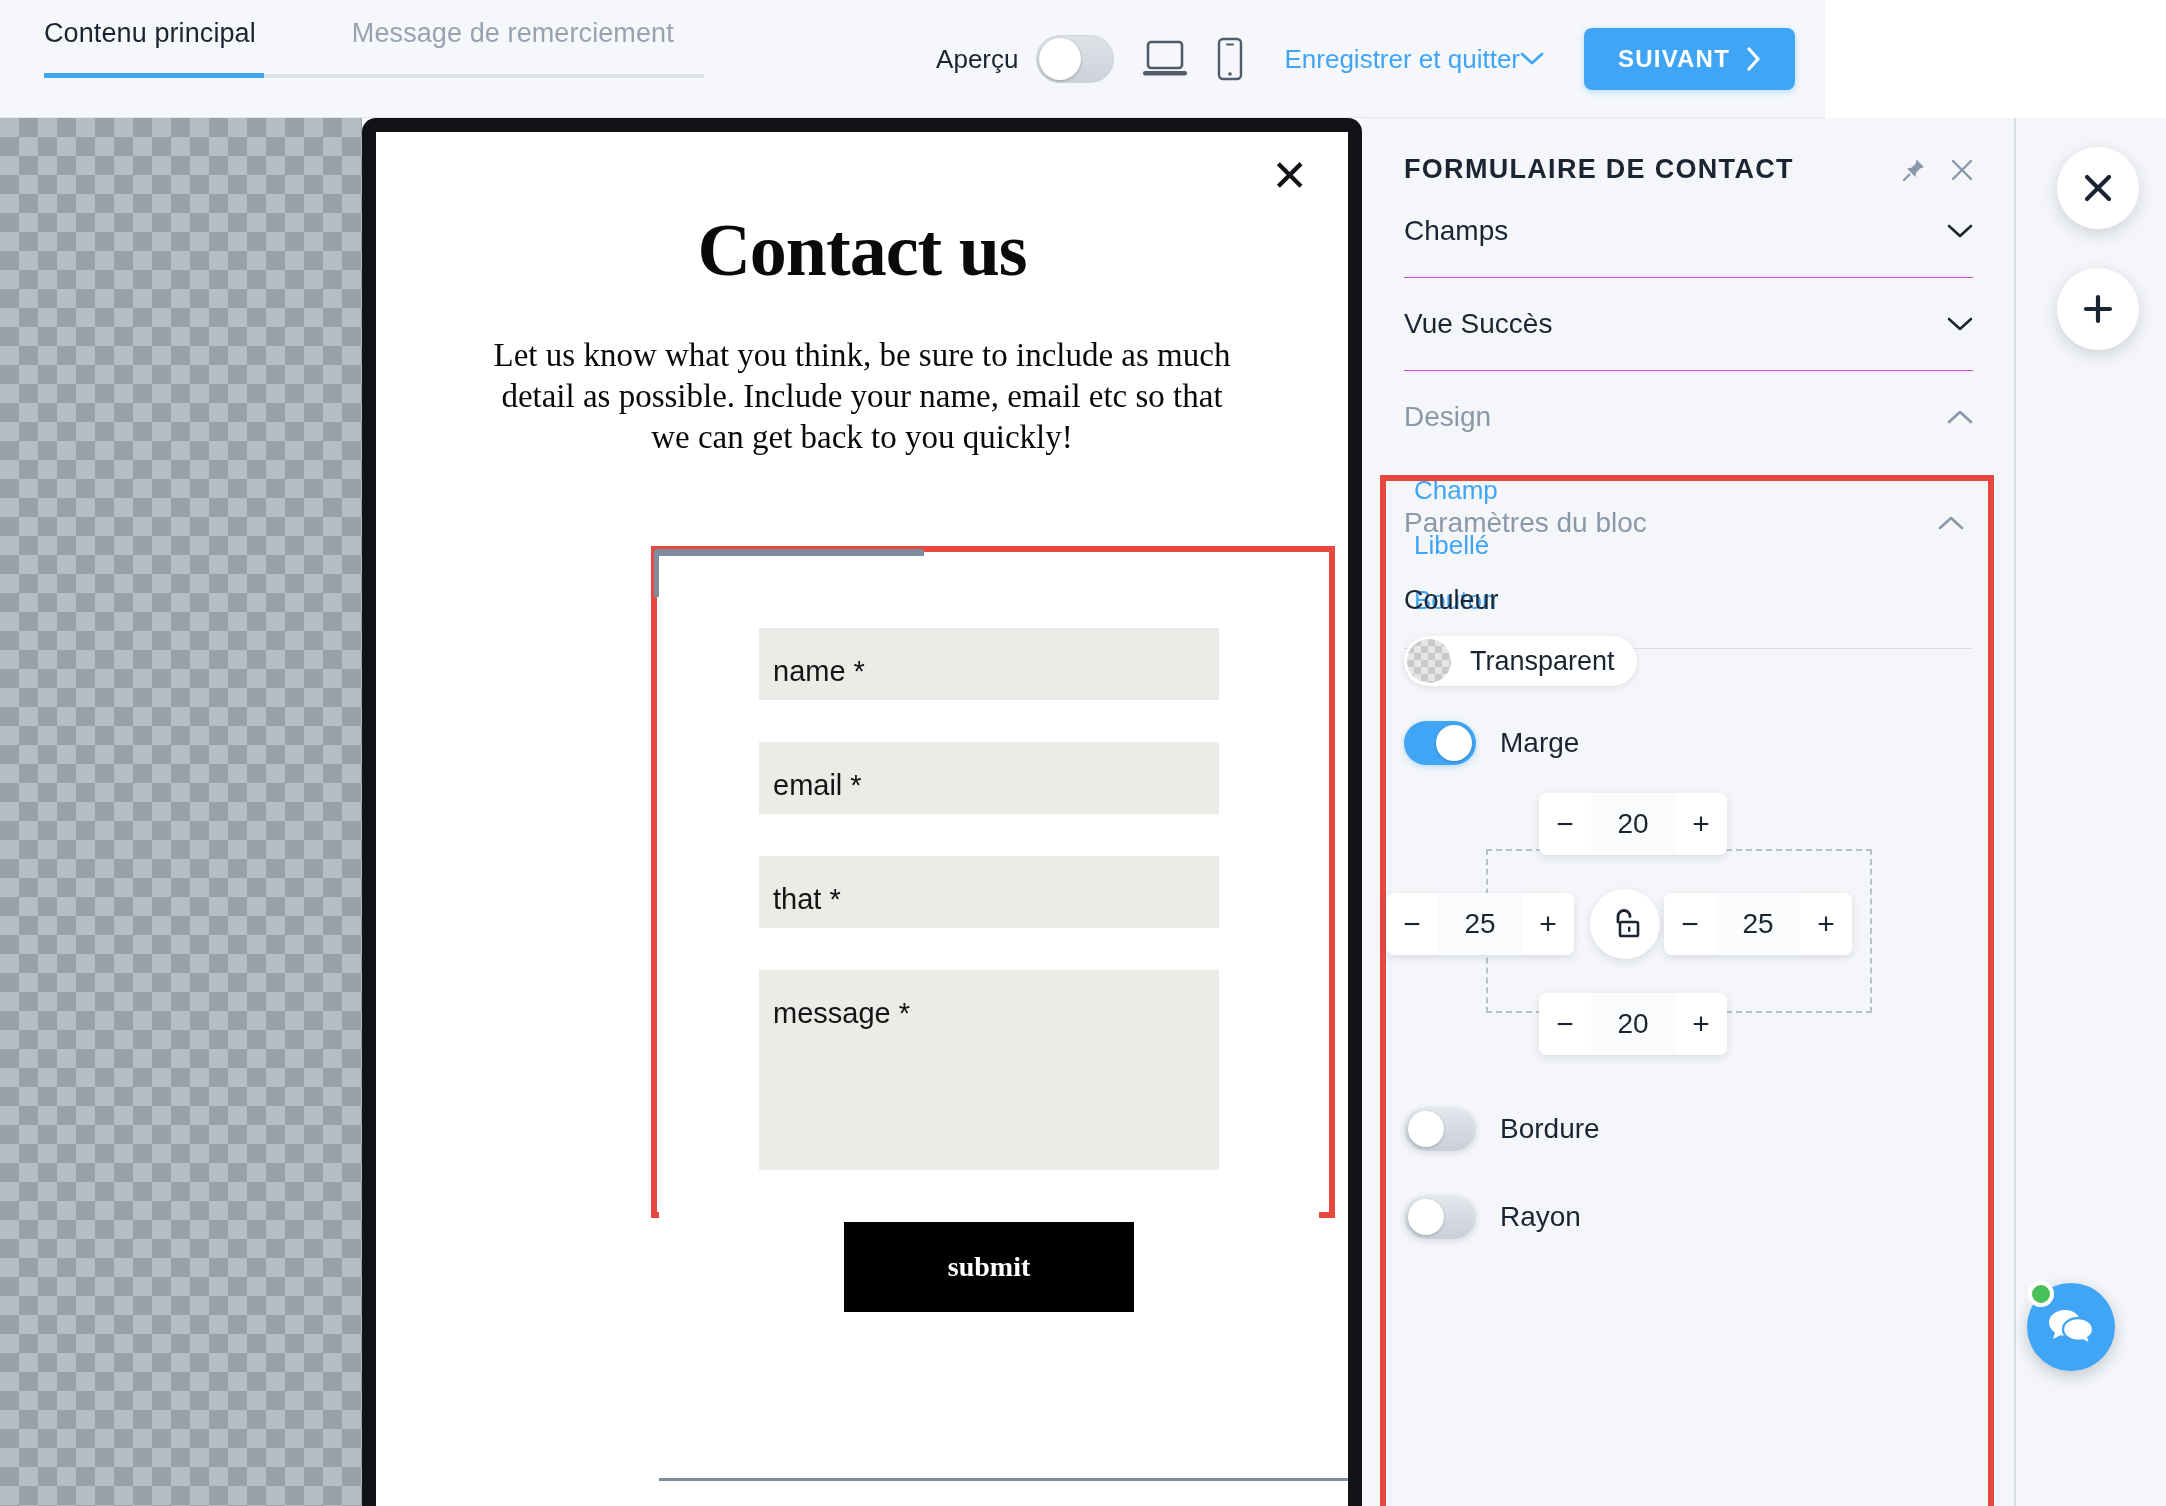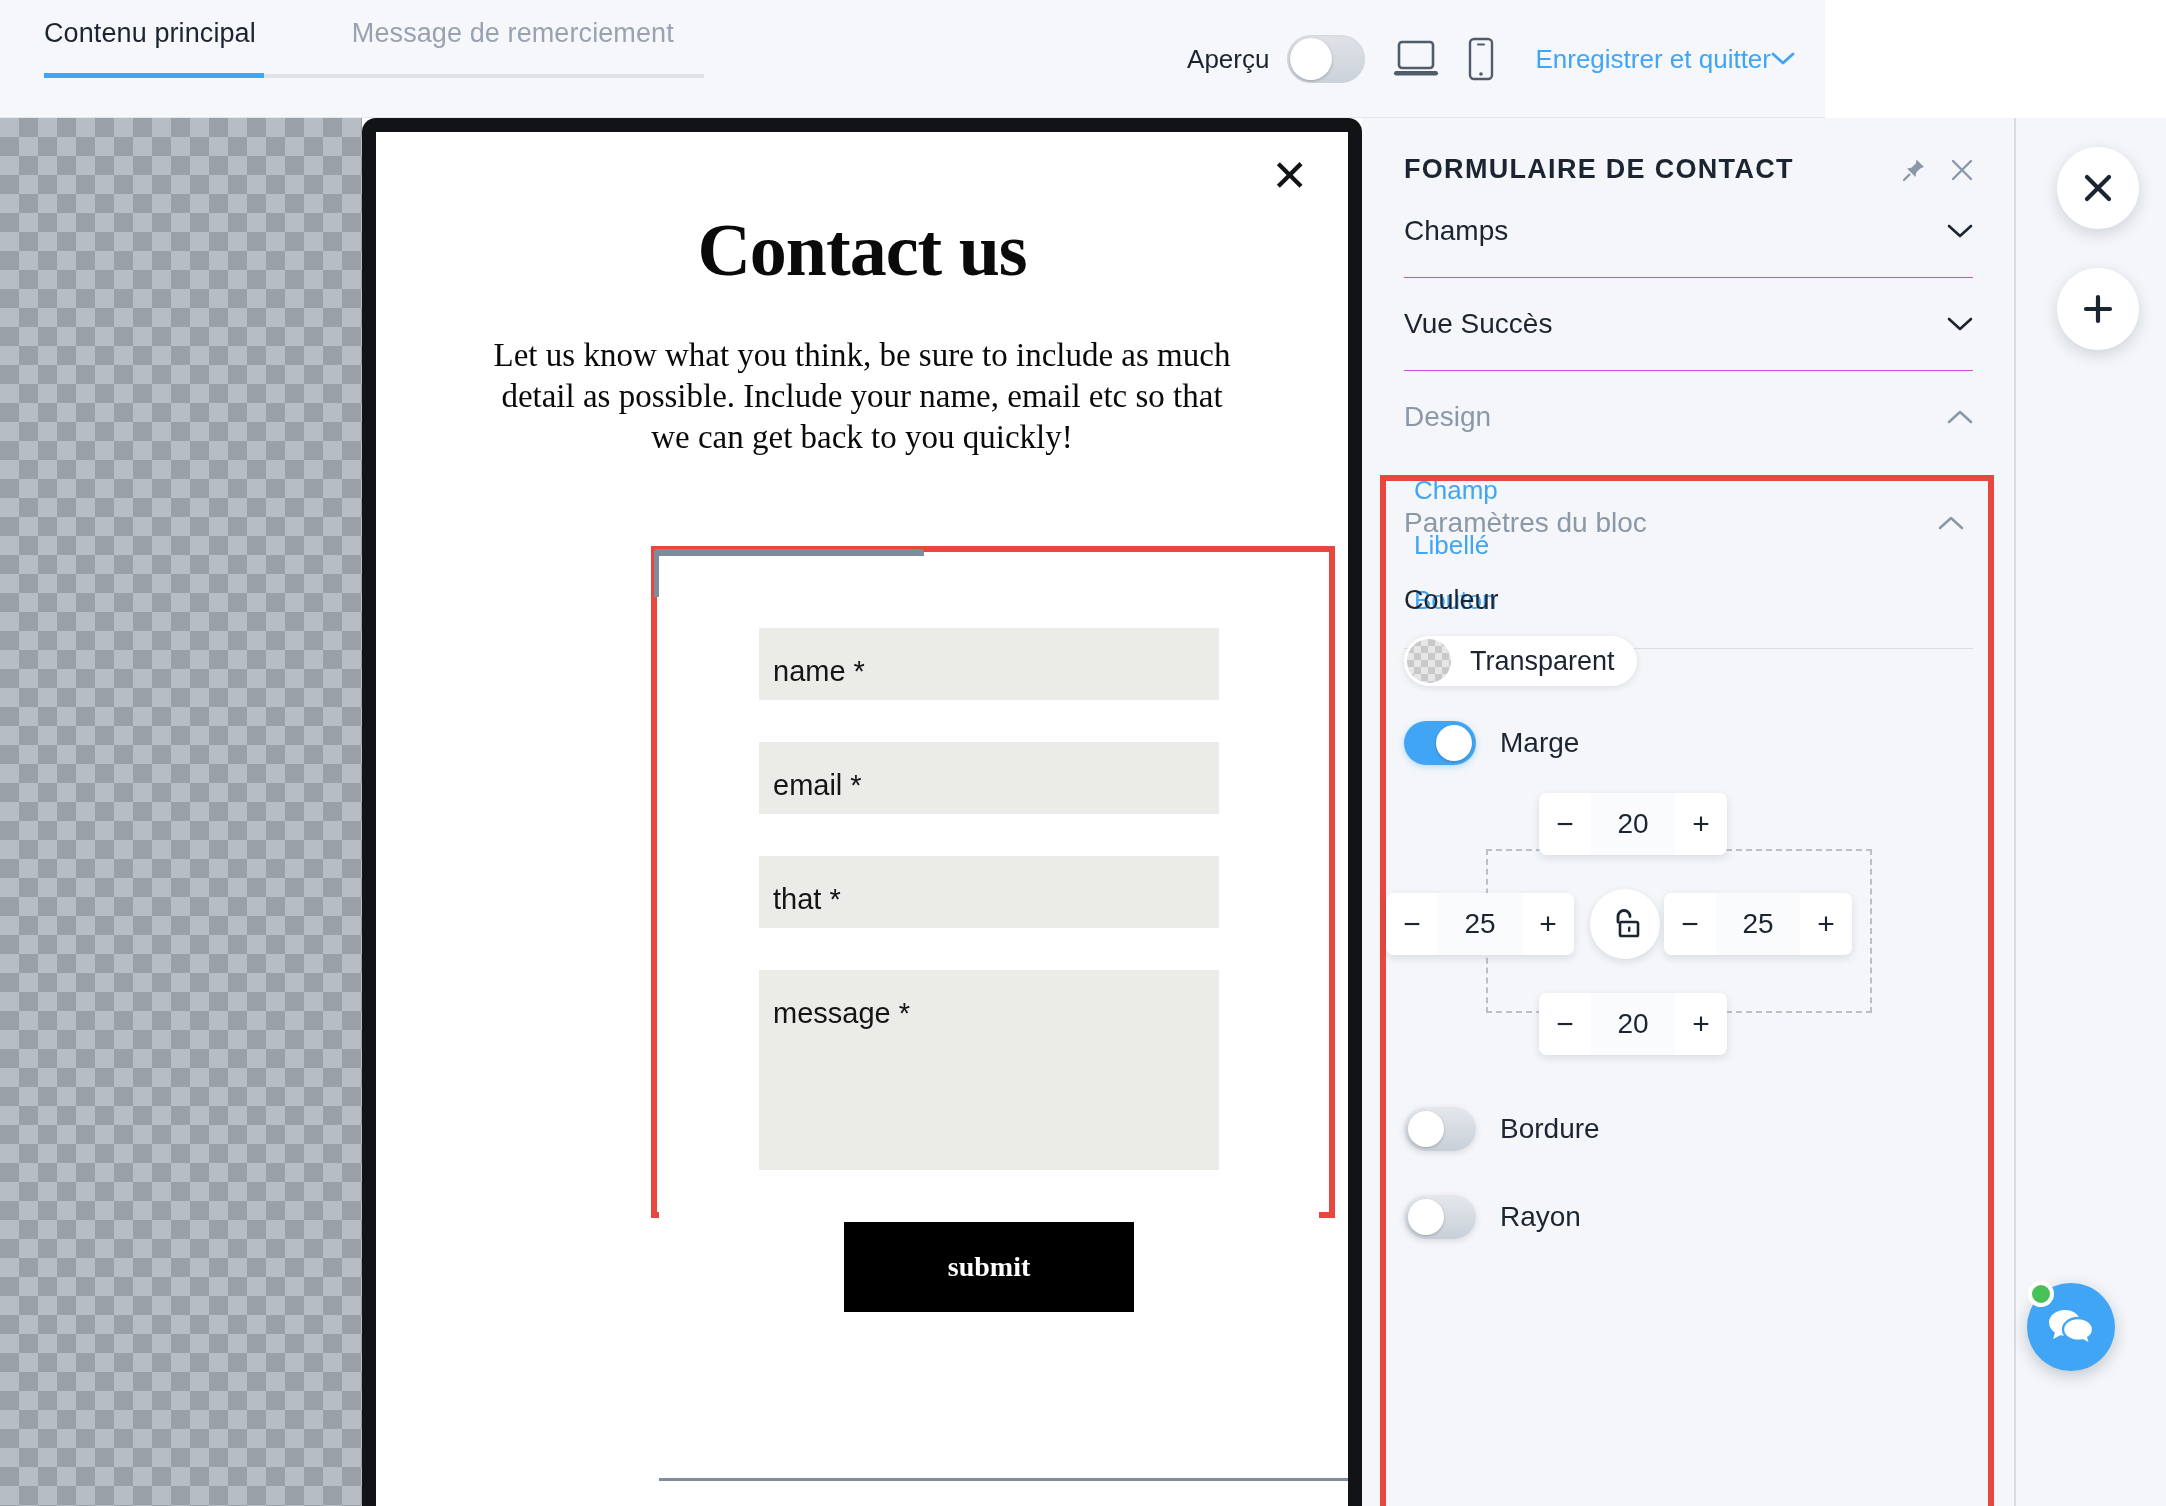--- a/index.html
+++ b/index.html
@@ -312,20 +312,28 @@
 
       <div class="save-quit">
         <span>Enregistrer et quitter</span>
         <span>
           <svg width="24" height="14" viewBox="0 0 24 14">
             <path d="M2 2 L12 11 L22 2" fill="none" stroke="#41a5f5" stroke-width="2.8" stroke-linecap="round" stroke-linejoin="round"></path>
           </svg>
         </span>
       </div>
 
+      <button class="next-btn">
+        <span>SUIVANT</span>
+        <span>
+          <svg width="15" height="24" viewBox="0 0 15 24">
+            <path d="M3 2 L12 12 L3 22" fill="none" stroke="#ffffff" stroke-width="3.2" stroke-linecap="round" stroke-linejoin="round"></path>
+          </svg>
+        </span>
+      </button>
     </div>
   </div>
 
   <div class="canvas-wrap">
 
     <div class="checker"></div>
 
     <div class="modal-frame">
       <div class="modal-inner">
 

